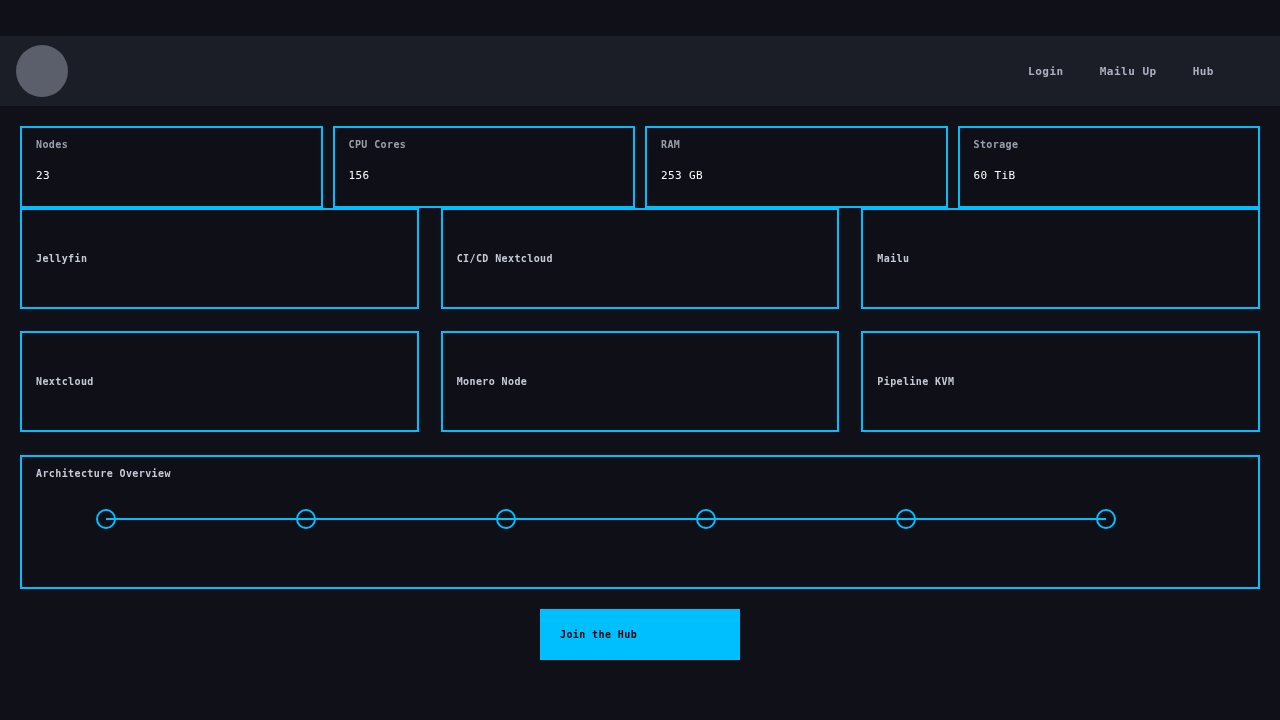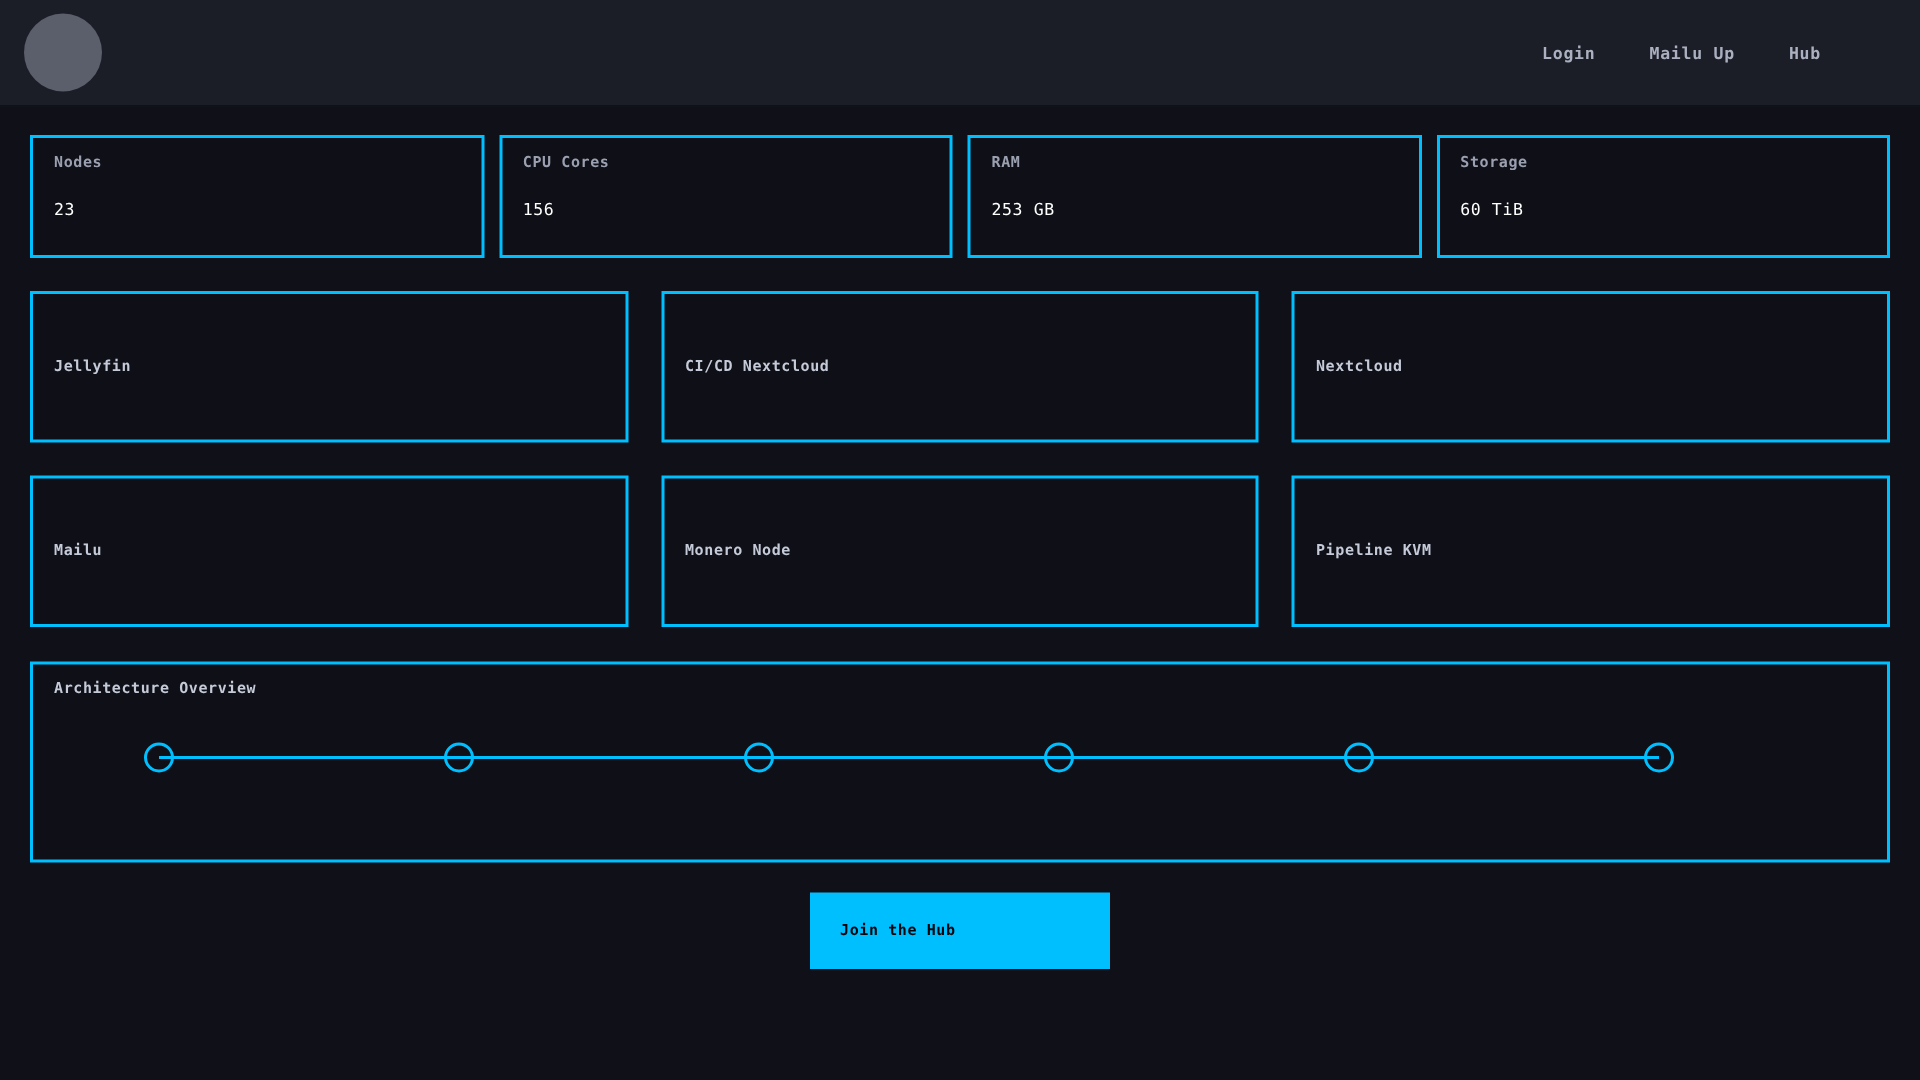--- a/index.html
+++ b/index.html
@@ -18,20 +18,21 @@
 
   
   .site-header {
     height: 71px;
     background: #1c1e27;
     display: flex;
     align-items: center;
     justify-content: space-between;
     padding: 0 16px 0 16px;
     border-bottom: 1px solid #0f1018;
+    margin-top: 36px;
   }
 
   .brand-avatar {
     width: 52px;
     height: 52px;
     border-radius: 50%;
     background: #5b5e6b;
     flex: 0 0 auto;
   }
 
@@ -54,21 +55,20 @@
 
   
   .page {
     padding: 19px 20px 0 20px;
   }
 
   
   .stats-row {
     display: flex;
     gap: 10px;
-    margin-bottom: 22px;
   }
 
   .stat-card {
     flex: 1 1 0;
     height: 82px;
     border: 2px solid #00bfff;
     background: #0e0f17;
     padding: 11px 14px;
   }
 
@@ -193,24 +193,24 @@
   </section>
 
   <section class="services-grid">
     <div class="service-card">
       <span class="service-name">Jellyfin</span>
     </div>
     <div class="service-card">
       <span class="service-name">CI/CD Nextcloud</span>
     </div>
     <div class="service-card">
+      <span class="service-name">Mailu</span>
+    </div>
+    <div class="service-card">
       <span class="service-name">Nextcloud</span>
-    </div>
-    <div class="service-card">
-      <span class="service-name">Mailu</span>
     </div>
     <div class="service-card">
       <span class="service-name">Monero Node</span>
     </div>
     <div class="service-card">
       <span class="service-name">Pipeline KVM</span>
     </div>
   </section>
 
   <section class="architecture-panel">

